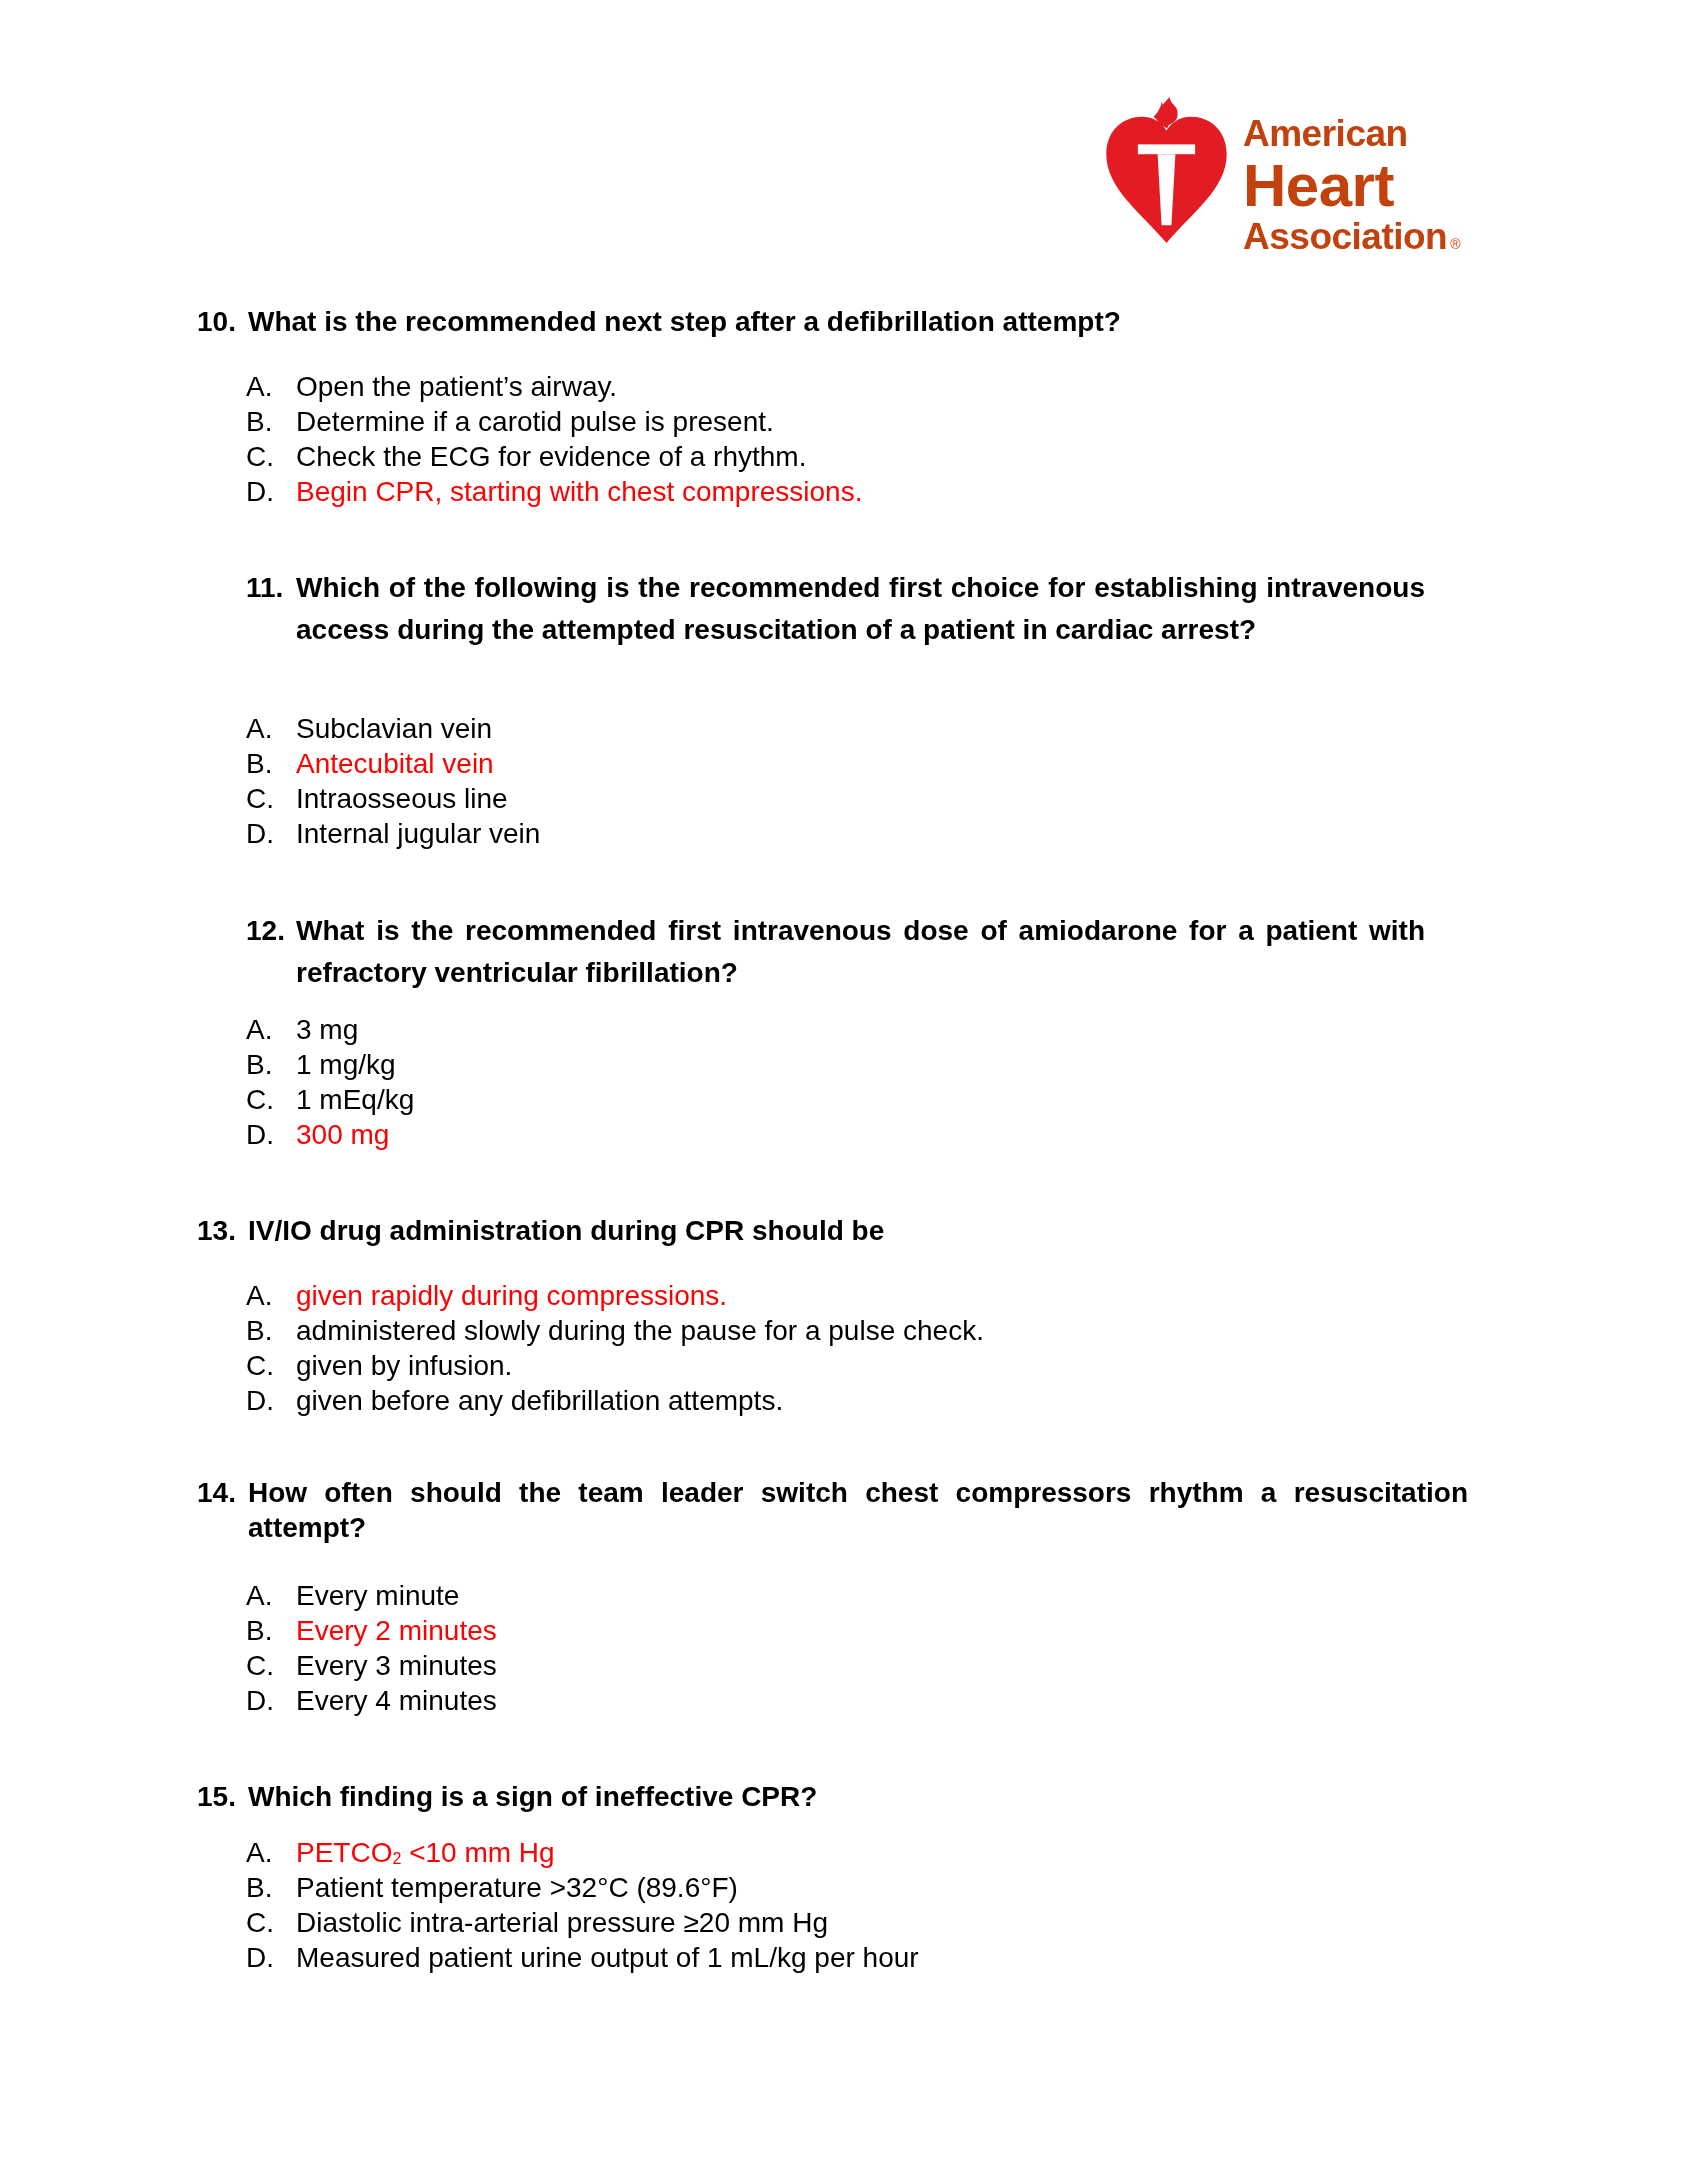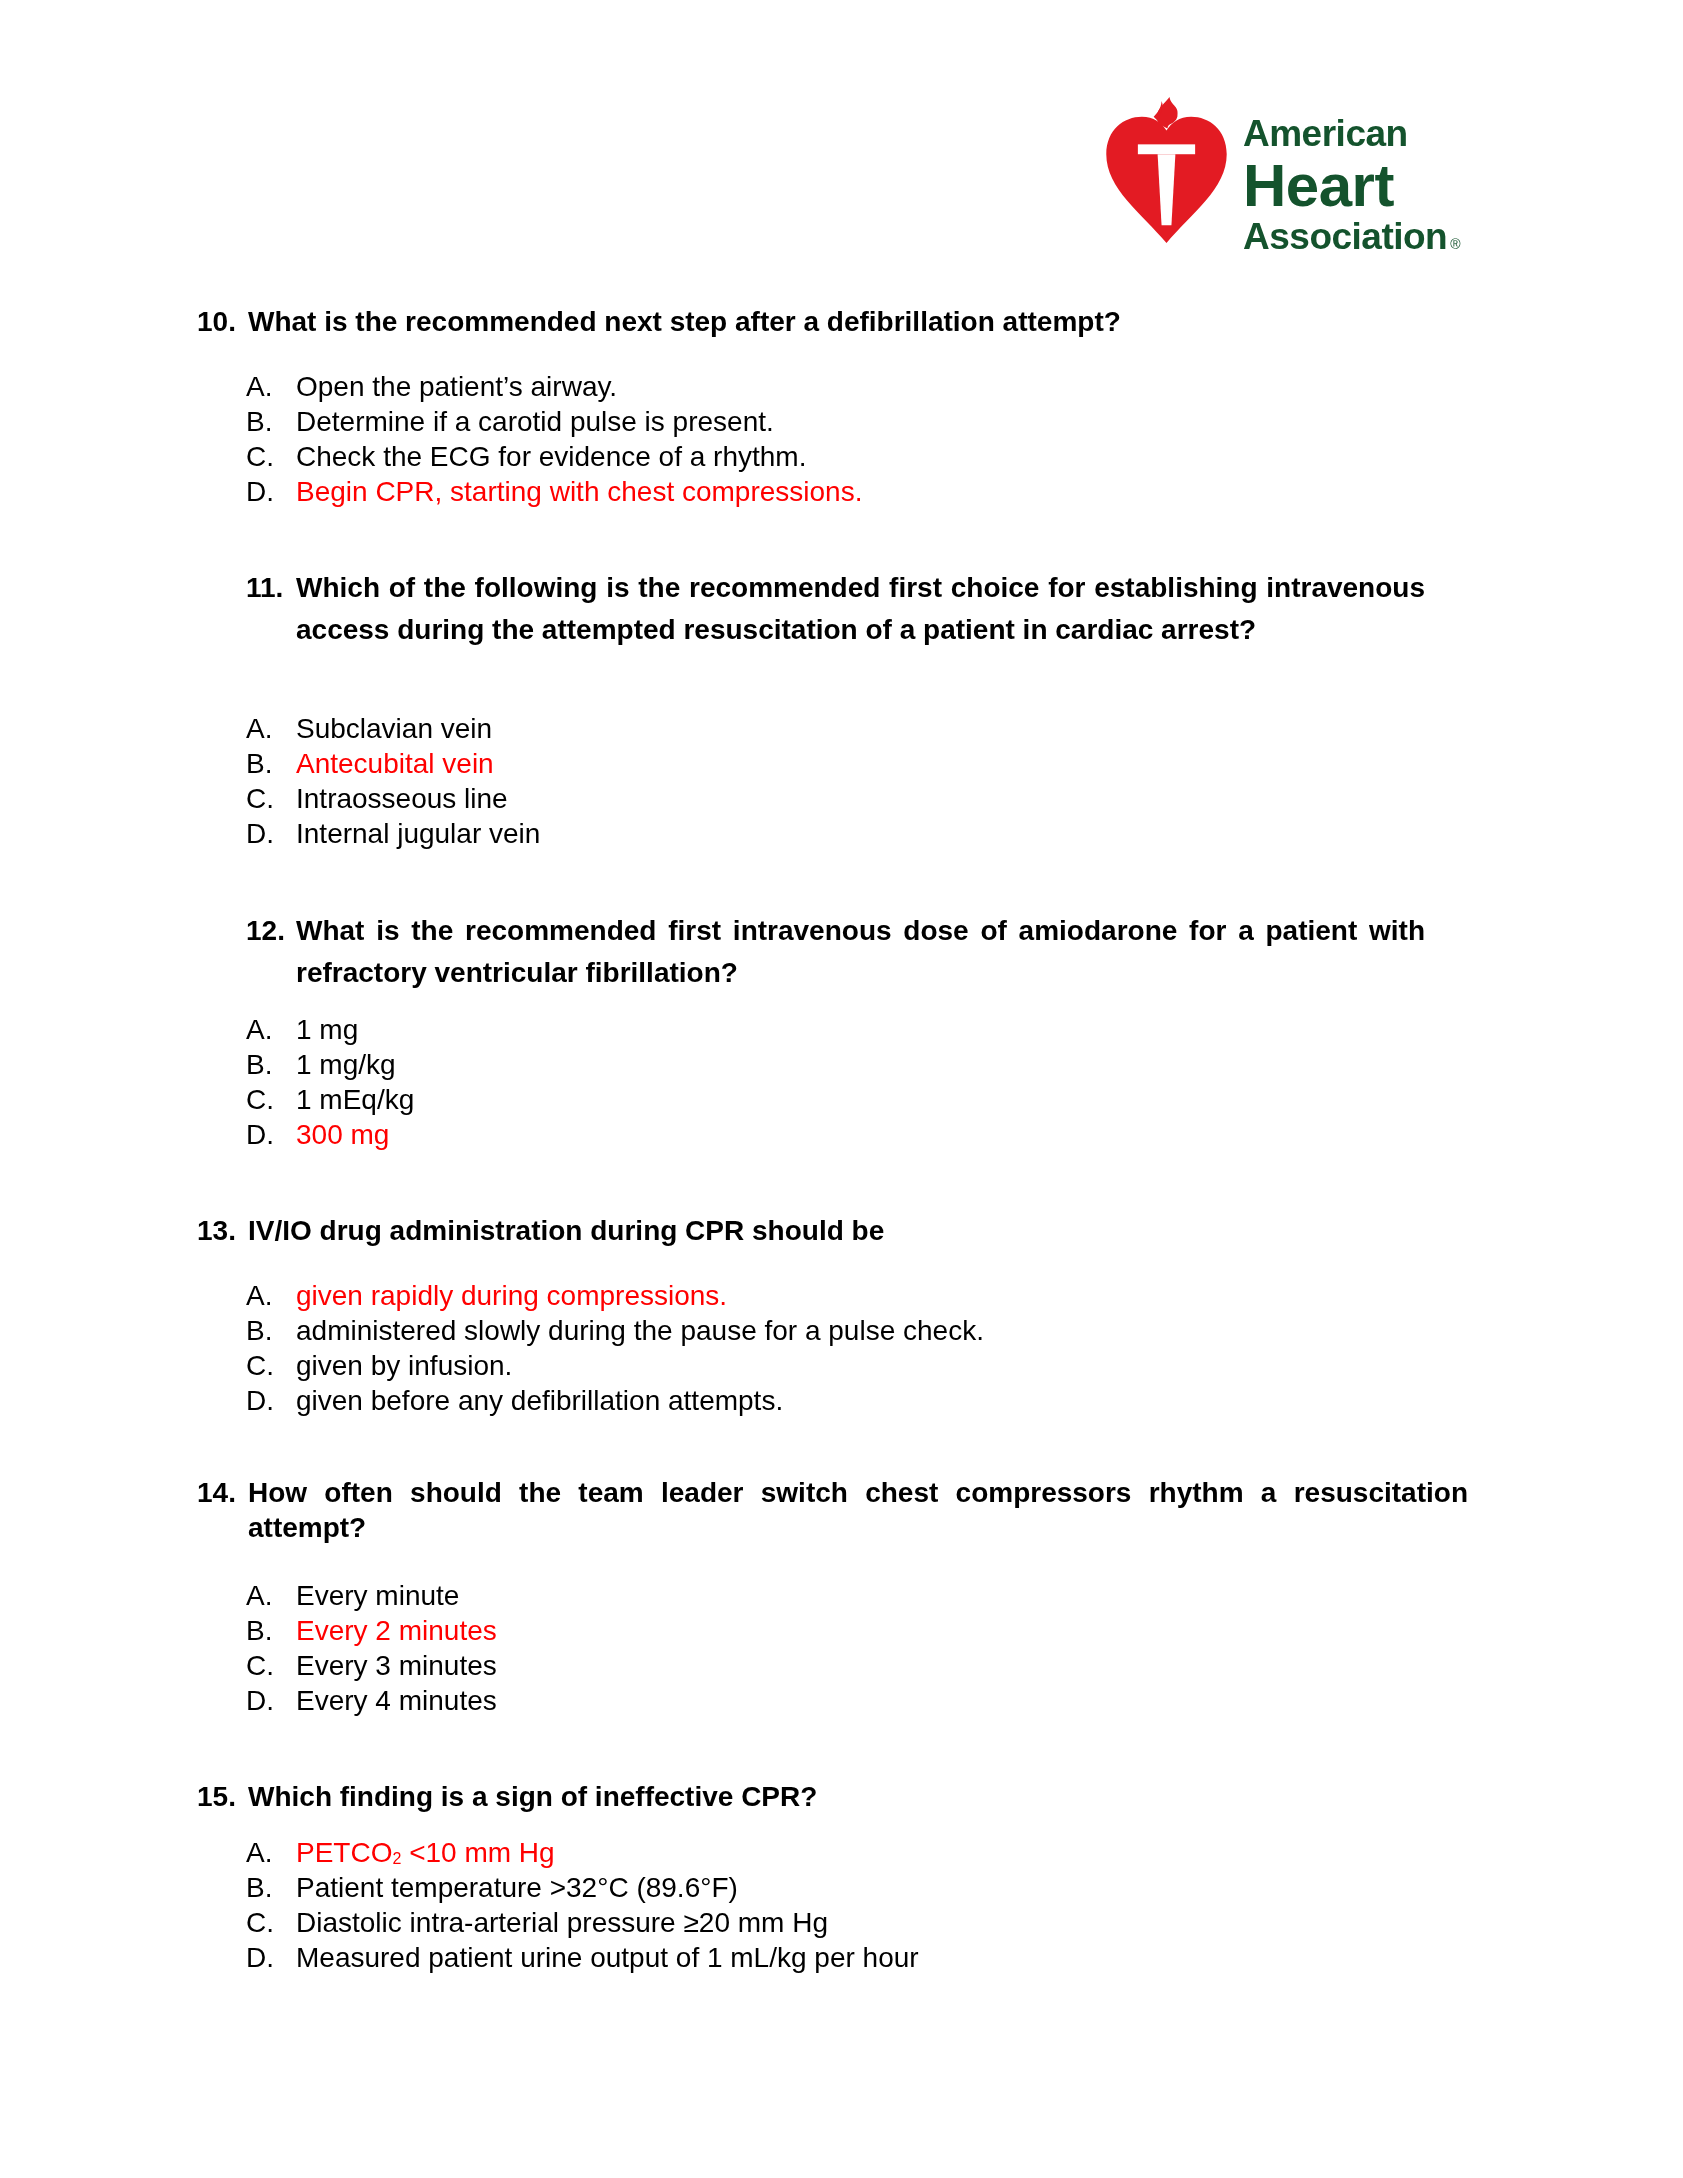--- a/index.html
+++ b/index.html
@@ -1,19 +1,19 @@
 <!DOCTYPE html>
 <html><head>
 <meta charset="utf-8">
 <style>
   html,body{margin:0;padding:0;background:#ffffff;}
   body{width:1683px;height:2178px;position:relative;overflow:hidden;font-family:"Liberation Sans",sans-serif;color:#000;}
   .logo{position:absolute;left:1102px;top:95px;width:376px;height:158px;}
   .logo svg{position:absolute;left:0;top:0;}
-  .logo-text{position:absolute;left:141px;top:20px;font-family:"Liberation Sans",sans-serif;font-weight:bold;color:#14532d;line-height:1;}
+  .logo-text{position:absolute;left:141px;top:20px;font-family:"Liberation Sans",sans-serif;font-weight:bold;color:#c2410c;line-height:1;}
   .logo-text .l1{font-size:37px;display:block;letter-spacing:-0.5px;}
   .logo-text .l2{font-size:60px;display:block;margin-top:4px;letter-spacing:-0.5px;}
   .logo-text .l3{font-size:37px;display:block;margin-top:2px;letter-spacing:-0.5px;}
   .logo-text .reg{font-size:14px;font-weight:normal;vertical-align:baseline;margin-left:3px;}
   .q{position:absolute;font-weight:bold;font-size:28px;line-height:42px;}
   .q .num{position:absolute;left:0;top:0;}
   .q .txt{display:block;text-align:justify;text-align-last:left;}
   .opts{position:absolute;font-size:28px;line-height:35px;}
   .opt{position:relative;height:35px;white-space:nowrap;}
   .opt .letter{position:absolute;left:0;}
@@ -85,21 +85,21 @@
     </div>
 </div>
 
 <div class="q" style="left:246px;top:910px;width:1179px;">
   <span class="num">12.</span>
   <span class="txt" style="margin-left:50px;">What is the recommended first intravenous dose of amiodarone for a patient with refractory ventricular fibrillation?</span>
 </div>
 <div class="opts" style="left:246px;top:1012px;">
   <div class="opt">
       <span class="letter">A.</span>
-      <span class="otext">1 mg</span>
+      <span class="otext">3 mg</span>
     </div>
   <div class="opt">
       <span class="letter">B.</span>
       <span class="otext">1 mg/kg</span>
     </div>
   <div class="opt">
       <span class="letter">C.</span>
       <span class="otext">1 mEq/kg</span>
     </div>
   <div class="opt">

